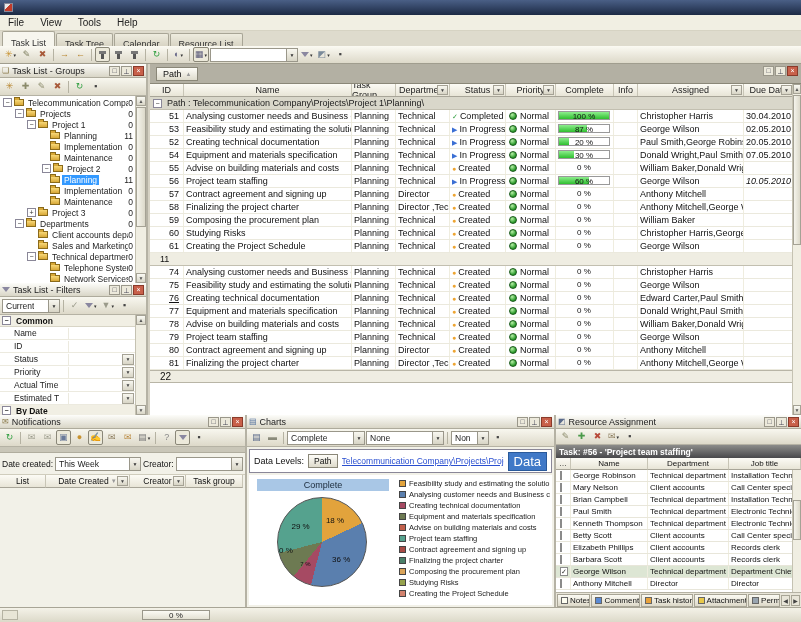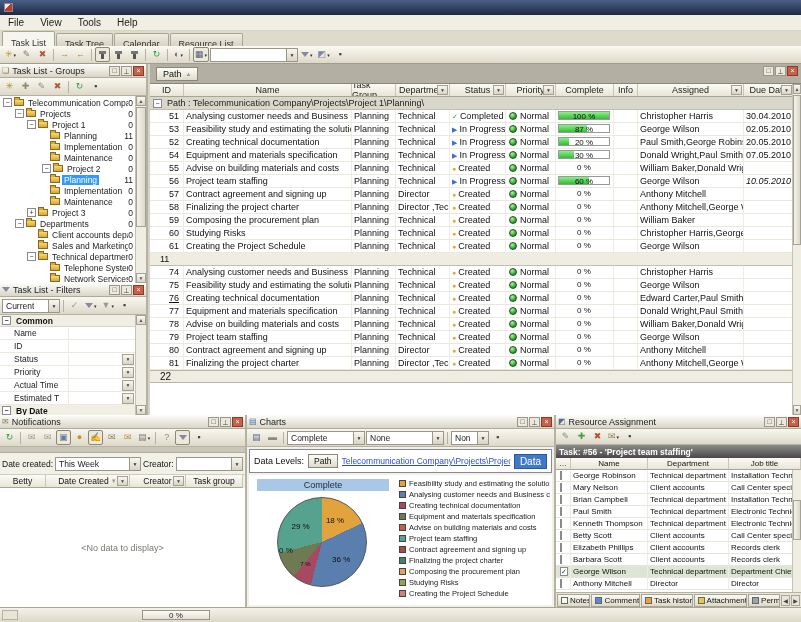--- a/index.html
+++ b/index.html
@@ -80,21 +80,21 @@
 .notif-panel{left:0;top:415px;width:245px;height:192px;}
 .nstrip{height:6px;background:#c9c6b8;border-bottom:1px solid #b0ad9e;flex:none;}
 .nfilterrow{height:22px;display:flex;align-items:center;font-size:8.5px;gap:2px;padding:0 2px;flex:none;background:#f2f1e8;border-bottom:1px solid #d0cdbd;}
 .nhead{height:13px;display:flex;flex:none;}
 .ncell{border-right:1px solid #c8c5b6;background:linear-gradient(#fcfbf5,#e8e5d7);font-size:8.5px;display:flex;align-items:center;justify-content:center;gap:2px;position:relative;flex:none;overflow:hidden;border-bottom:1px solid #a8a598;}
 .nbody{flex:1;background:#fff;display:flex;align-items:center;justify-content:center;color:#7a7a72;font-size:9px;}
 .charts-panel{left:247px;top:415px;width:307px;height:192px;}
 .datalevels{height:24px;background:#fff;border:1px solid #8a8798;margin:2px 2px 0;display:flex;align-items:center;font-size:9px;gap:4px;padding:0 4px;flex:none;}
 .pathbtn2{background:linear-gradient(#fefdf8,#dedbcc);border:1px solid #8a8778;font-size:8.5px;padding:1px 5px;flex:none;}
 .pathlink{color:#2a4fd0;text-decoration:underline;font-size:8.5px;white-space:nowrap;overflow:hidden;flex:1;}
-.databtn{background:#4079c7;color:#fff;font-size:10px;padding:1px 5px;border:1px solid #2a5a9a;flex:none;}
+.databtn{background:#4079c7;color:#fff;font-size:13px;padding:1px 5px;border:1px solid #2a5a9a;flex:none;}
 .chartzone{position:relative;background:#fff;margin:2px;flex:1;overflow:hidden;}
 .ctitle{position:absolute;left:8px;top:4px;width:132px;height:12px;background:#a9c7e6;font-size:9px;text-align:center;line-height:12px;color:#1a2a3a;}
 .pie{position:absolute;left:28px;top:22px;width:90px;height:90px;border-radius:50%;border:1px solid #555;}
 .plabel{position:absolute;font-size:8px;color:#101010;}
 .legend{position:absolute;left:150px;top:3px;right:2px;}
 .litem{display:flex;align-items:center;gap:3px;height:11px;font-size:7.5px;color:#222;white-space:nowrap;overflow:hidden;}
 .lbox{width:7px;height:7px;border:1px solid #444;flex:none;}
 .res-panel{left:556px;top:415px;width:245px;height:192px;}
 .taskbar{height:13px;background:linear-gradient(#8c8c8a,#48484a);color:#fff;font-size:8.5px;font-weight:bold;display:flex;align-items:center;padding:0 3px;flex:none;}
 .rhead{height:12px;display:flex;flex:none;}
@@ -817,38 +817,35 @@
         <span class="comboarr">▼</span>
       </span>
       <span>Creator:</span>
       <span class="combo" style="flex:1;">
         <span class="combotext"></span>
         <span class="comboarr">▼</span>
       </span>
     </div>
     <div class="nhead" id="notifHead">
         <div class="ncell" style="width: 46px;">
-          <span>Betty</span>
+          <span>List</span>
         </div>
         <div class="ncell" style="width: 84px;">
           <span>Date Created</span>
           <span class="sorttri">▼</span>
           <span class="hfilter">▼</span>
         </div>
         <div class="ncell" style="width: 56px;">
           <span>Creator</span>
           <span class="hfilter">▼</span>
         </div>
         <div class="ncell" style="width: 57px;">
           <span>Task group</span>
         </div>
       </div>
-    <div class="nbody">
-      <span>&lt;No data to display&gt;</span>
-    </div>
   </div>
 
   <div class="panel charts-panel">
     <div class="panel-header">
       <span class="phicon" style="color:#4a6a9a;">▤</span>
       <span class="phtitle">Charts</span>
       <span id="chartsPB" style="display:flex;gap:1px;">
           <span class="pbtn restore">□</span>
           <span class="pbtn pin" style="transform: rotate(180deg);">⊤</span>
           <span class="pbtn close">×</span>

